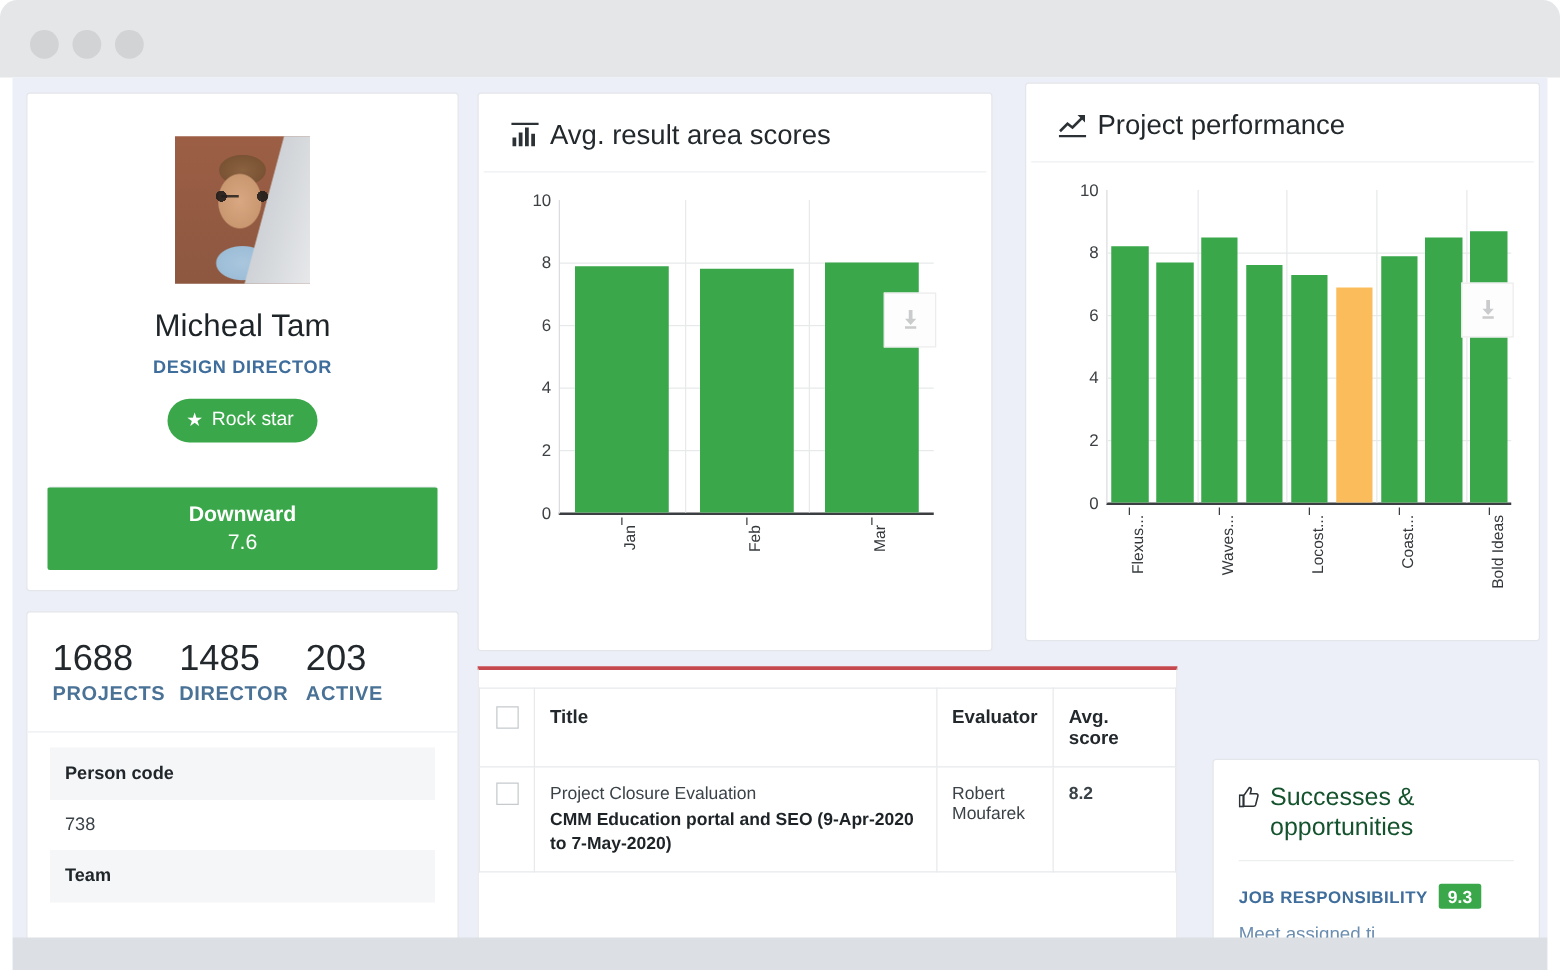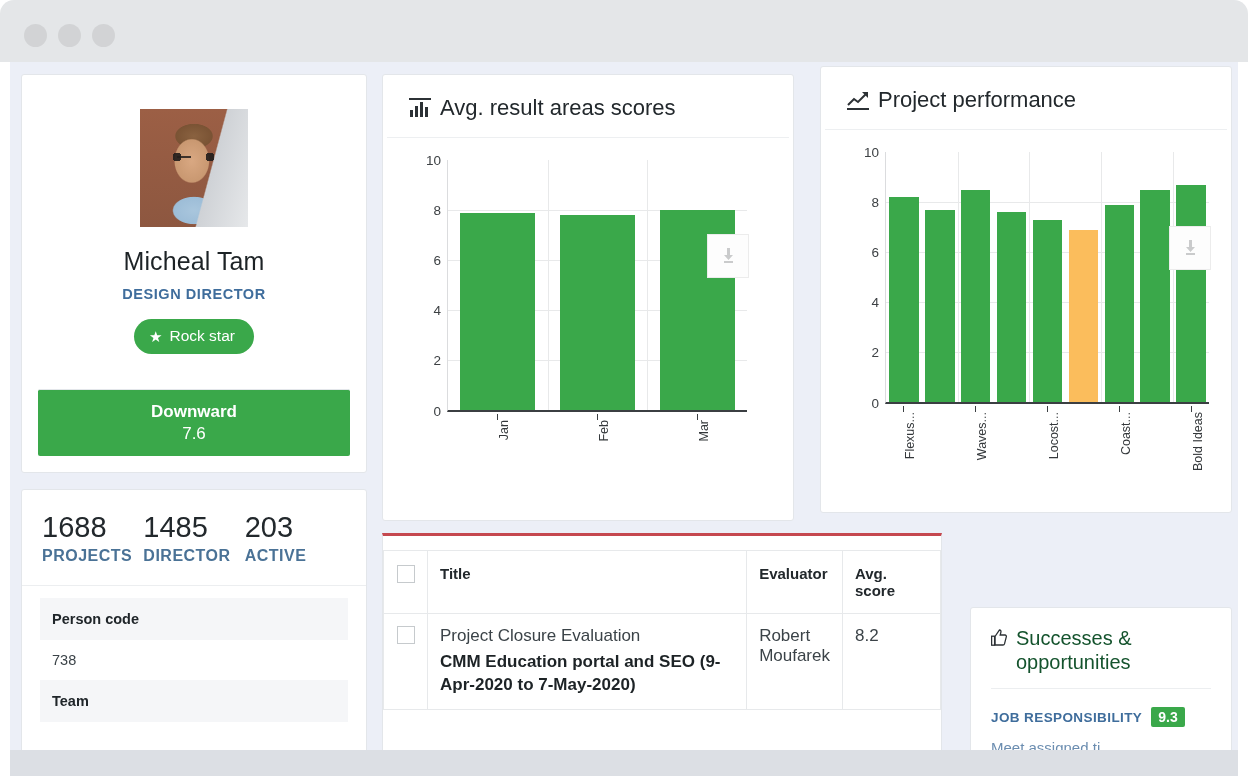--- a/index.html
+++ b/index.html
@@ -213,29 +213,29 @@
   #eval-table { width: 100%; border-collapse: collapse; margin-top: 14px; }
   #eval-table th, #eval-table td {
     border: 1px solid #e7e9eb;
     text-align: left;
     vertical-align: top;
   }
   #eval-table th {
     font-size: 15px; font-weight: bold; color: #22282c;
     padding: 14px 12px;
   }
-  #eval-table td { padding: 12px; font-size: 17px; color: #3b4348; }
+  #eval-table td { padding: 12px; font-size: 14px; color: #3b4348; }
   .chk {
     width: 18px; height: 18px;
     border: 1px solid #c6cacd; background: #fff;
     display: inline-block; cursor: pointer;
   }
   .col-chk { width: 44px; text-align: center !important; }
   .row-title-sub { font-weight: bold; color: #1d2326; margin-top: 4px; line-height: 1.38; }
-  .score-good { color: #3aa84a; font-weight: normal; }
+  .score-good { color: #3aa84a; font-weight: bold; }
 
   
   #successes-card {
     position: absolute; left: 960px; top: 545px; width: 262px; height: 196px;
     padding: 18px 20px 0;
     overflow: hidden;
   }
   #successes-title {
     display: flex; gap: 8px; align-items: flex-start;
     font-size: 20px; color: #14532d; line-height: 1.2;
@@ -335,21 +335,21 @@
 
     <div class="card chart-card" id="chart-card-1">
       <div class="chart-head">
         <svg class="chart-icon" viewBox="0 0 22 20">
           <rect x="1" y="12" width="3" height="7" fill="#2c3135"></rect>
           <rect x="6" y="8" width="3" height="11" fill="#2c3135"></rect>
           <rect x="11" y="4" width="3" height="15" fill="#2c3135"></rect>
           <rect x="16" y="9" width="3" height="10" fill="#2c3135"></rect>
           <rect x="0" y="0" width="22" height="2" fill="#2c3135"></rect>
         </svg>
-        <span>Avg. result areas scores</span>
+        <span>Avg. result area scores</span>
       </div>
       <div class="plot-wrap">
         <div class="yaxis" style="left:18px; top:22px;">
           <div class="ytick" style="top:0px;">10</div>
           <div class="ytick" style="top:50px;">8</div>
           <div class="ytick" style="top:100px;">6</div>
           <div class="ytick" style="top:150px;">4</div>
           <div class="ytick" style="top:200px;">2</div>
           <div class="ytick" style="top:251px;">0</div>
         </div>

